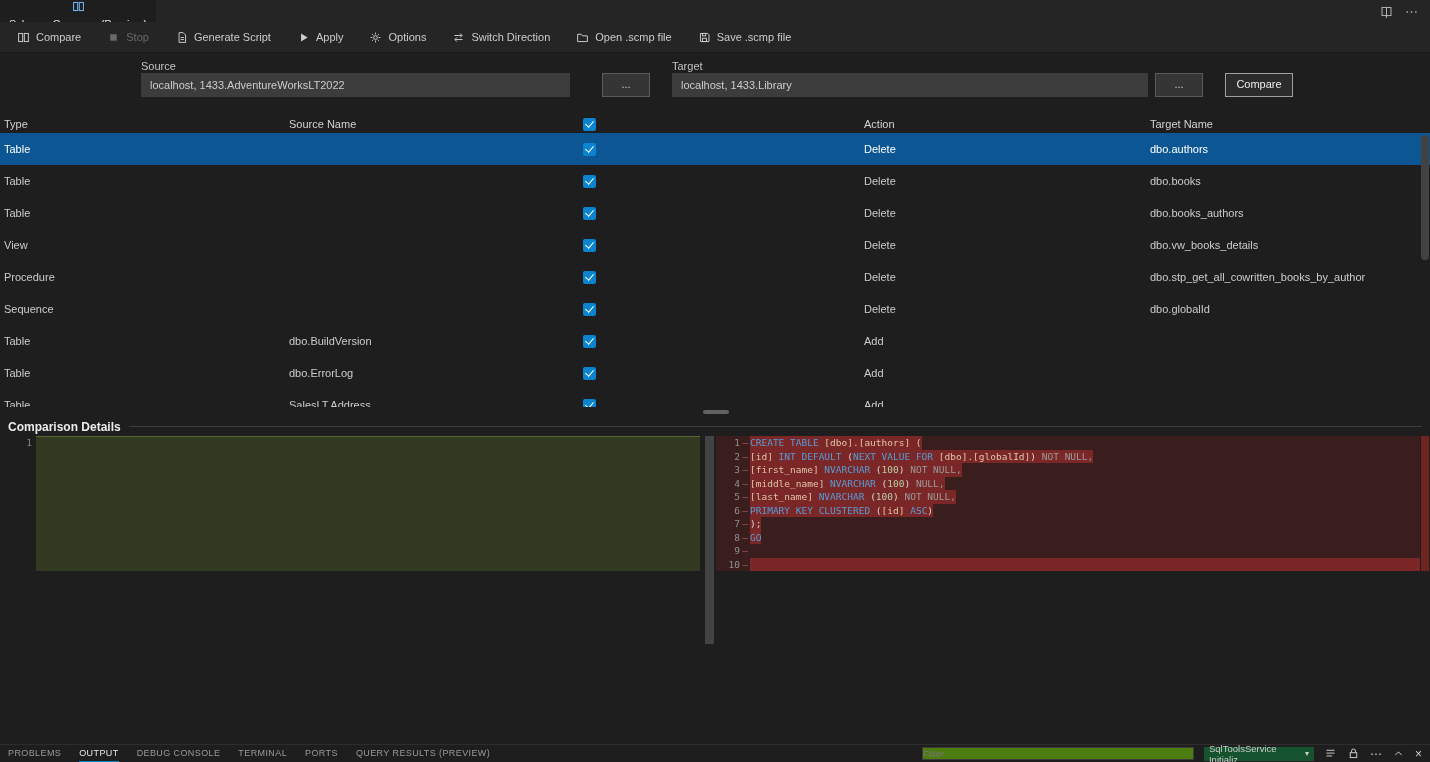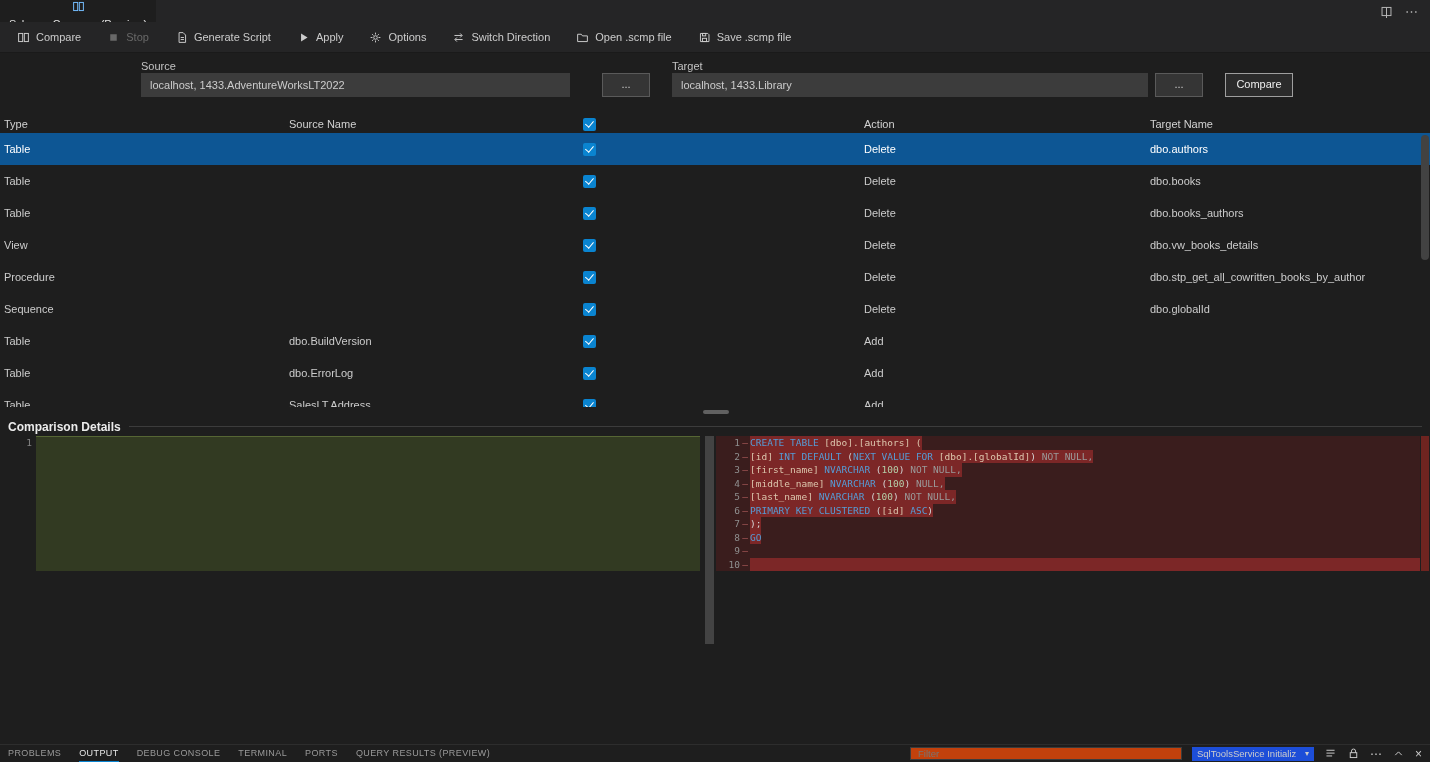--- a/index.html
+++ b/index.html
@@ -80,22 +80,22 @@
   .tok-punc { color:#d4d4d4; } .tok-dim { color:#9b9b9b; }
   .overview { width:10px; position:relative; background:#1e1e1e; }
   .ov-red { position:absolute; top:0; left:1px; right:1px; height:135px; background:#6e2420; }
 
   
   .panelbar { height:18px; flex:0 0 auto; display:flex; align-items:center; border-top:1px solid #2d2d2d; background:#1e1e1e; padding:0 8px; }
   .ptabs { display:flex; gap:18px; align-items:stretch; height:100%; }
   .ptab { font-size:9px; color:#9a9a9a; letter-spacing:.4px; cursor:pointer; display:flex; align-items:center; border-bottom:1px solid transparent; }
   .ptab.active { color:#e7e7e7; border-bottom-color:var(--accent); }
   .panel-right { margin-left:auto; display:flex; align-items:center; gap:10px; }
-  .filter-input { width:272px; height:13px; background:#c2410c; border:1px solid #3c3c3c; color:#cccccc; font-size:9.5px; padding:0 7px; outline:none; font-family:inherit; }
-  .channel-select { width:122px; height:14px; background:#1d4ed8; color:#cccccc; font-size:9.5px; display:flex; align-items:center; justify-content:space-between; padding:0 5px; cursor:pointer; }
+  .filter-input { width:272px; height:13px; background:#4d7c0f; border:1px solid #3c3c3c; color:#cccccc; font-size:9.5px; padding:0 0; outline:none; font-family:inherit; }
+  .channel-select { width:110px; height:14px; background:#14532d; color:#cccccc; font-size:9.5px; display:flex; align-items:center; justify-content:space-between; padding:0 5px; cursor:pointer; }
   .chev { font-size:8px; color:#cccccc; }
   .panel-icon { color:#cccccc; cursor:pointer; display:flex; align-items:center; font-size:12px; line-height:1; }
 </style>
 </head>
 <body>
 
 <div class="app">
 
   <div class="tabbar">
     <div class="tab active">

